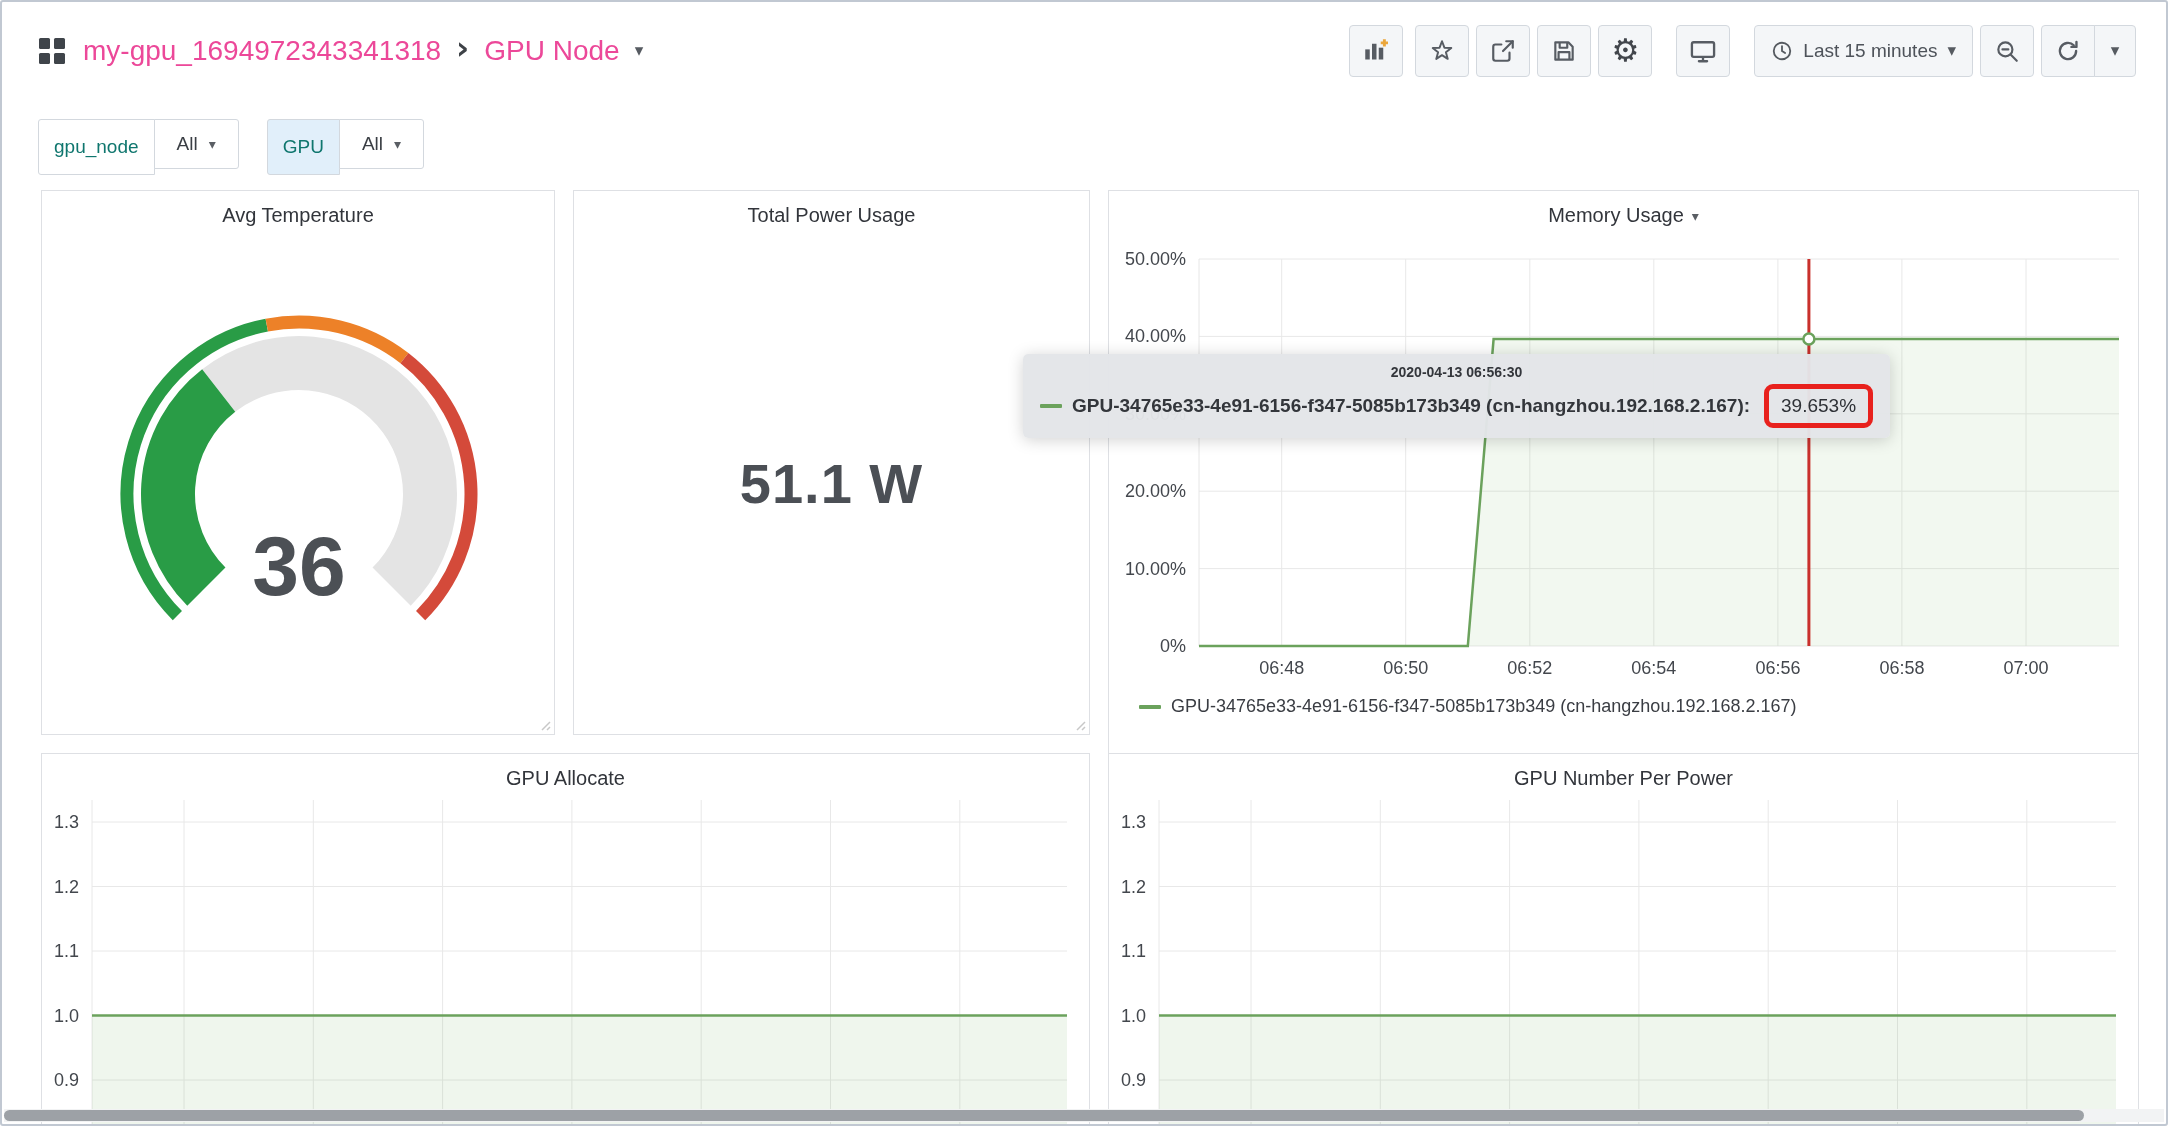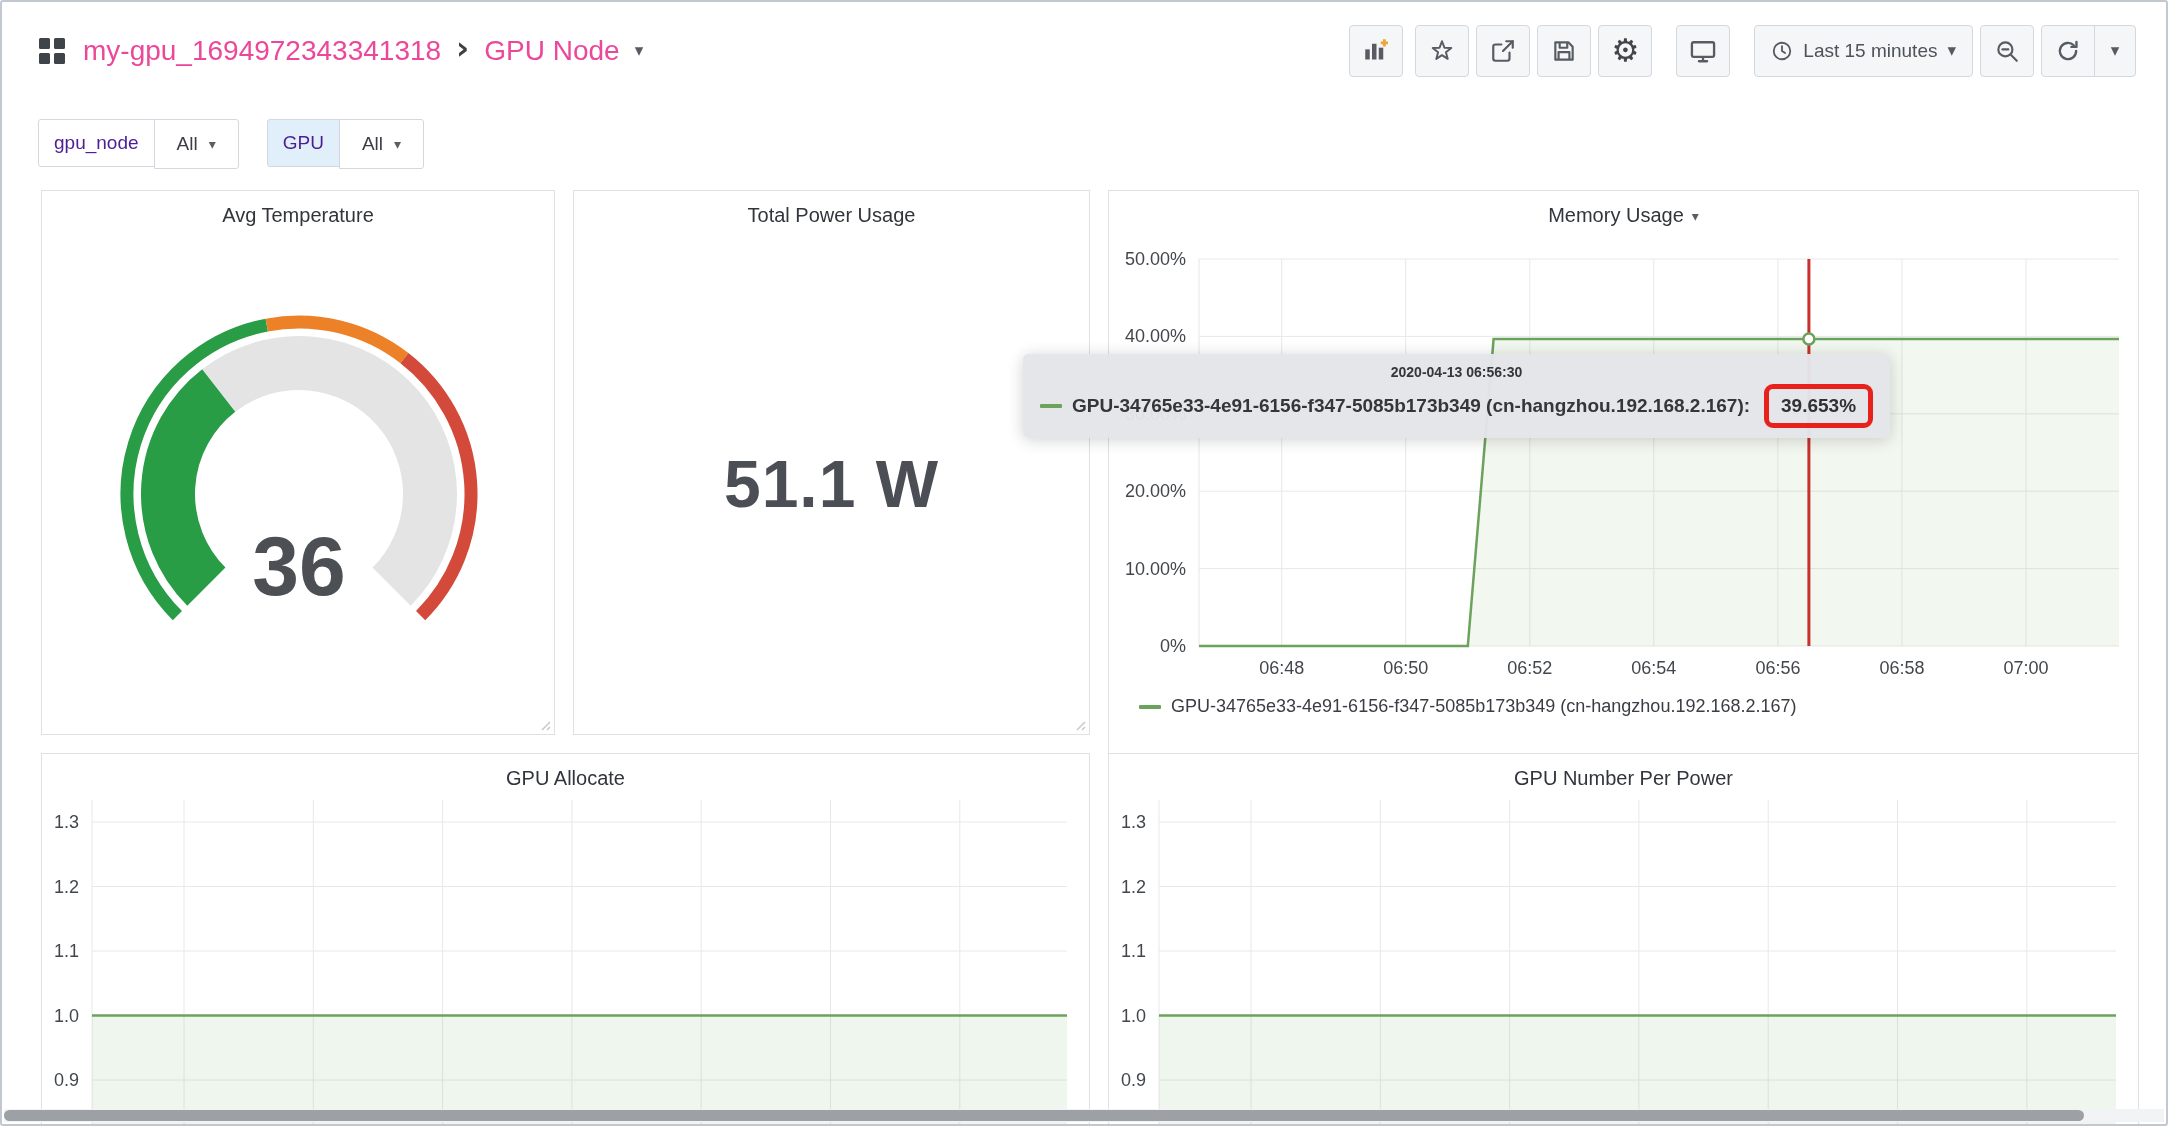--- a/index.html
+++ b/index.html
@@ -16,37 +16,37 @@
 .caret.small{font-size:14px;color:#5a5e64}
 .toolbar{display:flex;align-items:center}
 .tb{height:52px;min-width:54px;display:inline-flex;align-items:center;justify-content:center;background:#f4f6f8;border:1px solid #d3d8de;border-radius:4px;color:#575c63;cursor:pointer;padding:0 10px}
 .ml7{margin-left:7px}.ml12{margin-left:12px}.ml24{margin-left:24px}
 .join-left{margin-left:7px;border-top-right-radius:0;border-bottom-right-radius:0}
 .tbj{margin-left:-1px;border-top-left-radius:0;border-bottom-left-radius:0;min-width:42px}
 .tb.time{padding:0 16px;gap:10px;font-size:19px;color:#4e535a;font-weight:500}
 .gearglyph{font-size:31px;color:#42464c;line-height:1}
 .filters{position:absolute;left:36px;top:117px;display:flex;gap:28px}
 .var-group{display:flex;align-items:stretch}
-.var-label{display:flex;align-items:center;height:48px;padding:0 15px;border:1px solid #d3d8de;border-radius:3px 0 0 3px;background:#fff;color:#4c1d95;font-size:19px;font-weight:500}
+.var-label{display:flex;align-items:center;height:56px;padding:0 15px;border:1px solid #d3d8de;border-radius:3px 0 0 3px;background:#fff;color:#0f766e;font-size:19px;font-weight:500}
 .var-label.hl{background:#e1effa}
 .var-value{display:flex;align-items:center;gap:11px;height:50px;padding:0 22px;border:1px solid #d3d8de;border-left:1px solid #d3d8de;margin-left:-1px;border-radius:0 3px 3px 0;background:#fff;color:#3a3e44;font-size:19px;cursor:pointer}
 .panel{position:absolute;background:#fff;border:1px solid #dee0e4}
 .ptitle{position:absolute;top:13px;left:0;width:100%;text-align:right;font-size:20px;font-weight:500;color:#32353b;cursor:pointer;display:flex;justify-content:center;align-items:center;gap:8px;z-index:2}
 .fillsvg{position:absolute;left:0;top:0}
-.bigstat{position:absolute;left:0;top:0;width:100%;height:100%;display:flex;align-items:center;justify-content:center;padding-top:42px;font-size:66px;font-weight:600;color:#4b4f55;letter-spacing:1px}
+.bigstat{position:absolute;left:0;top:0;width:100%;height:100%;display:flex;align-items:center;justify-content:center;padding-top:42px;font-size:56px;font-weight:600;color:#4b4f55;letter-spacing:1px}
 .legend{position:absolute;left:30px;top:505px;display:flex;align-items:center;gap:10px;font-size:18px;color:#3a3d43}
 .dash{width:22px;height:4px;border-radius:1px;background:#6ba25c;flex:0 0 auto}
 .legend-text{cursor:pointer}
 .grabber{position:absolute;right:2px;bottom:2px}
 .tooltip{position:absolute;left:1021px;top:352px;width:max-content;background:rgba(227,229,232,0.97);border-radius:5px;box-shadow:0 2px 16px rgba(0,0,0,0.18);padding:10px 17px;z-index:5}
 .tt-time{text-align:center;font-size:14px;font-weight:600;color:#33363b;margin-bottom:4px}
 .tt-row{display:flex;align-items:center;gap:10px;font-size:19px;color:#33363b;white-space:nowrap}
 .tt-name{font-weight:600}
 .tt-box{display:inline-flex;align-items:center;border:5px solid #e8211d;border-radius:9px;padding:6px 12px;margin-left:4px;background:transparent}
-.tt-value{font-weight:700;color:#2e3136}
+.tt-value{font-weight:400;color:#2e3136}
 .htrack{position:absolute;left:2px;right:2px;bottom:2px;height:13px;background:#f2f3f4;z-index:6}
 .hthumb{position:absolute;left:0;top:1px;width:2080px;height:11px;border-radius:6px;background:#9da1a6;cursor:grab}
 </style>
 </head>
 <body>
 
 <div class="page">
 
   <header class="topbar">
     <div class="crumbs">

